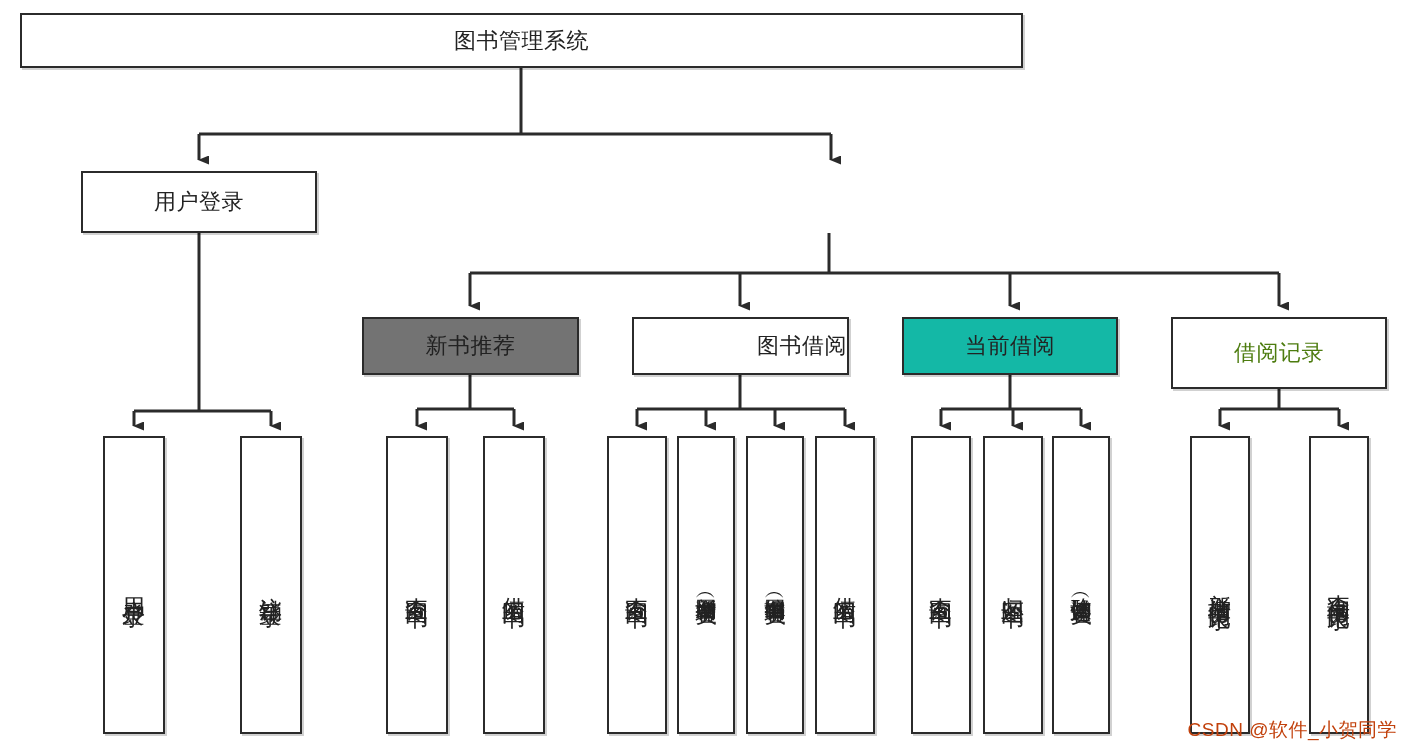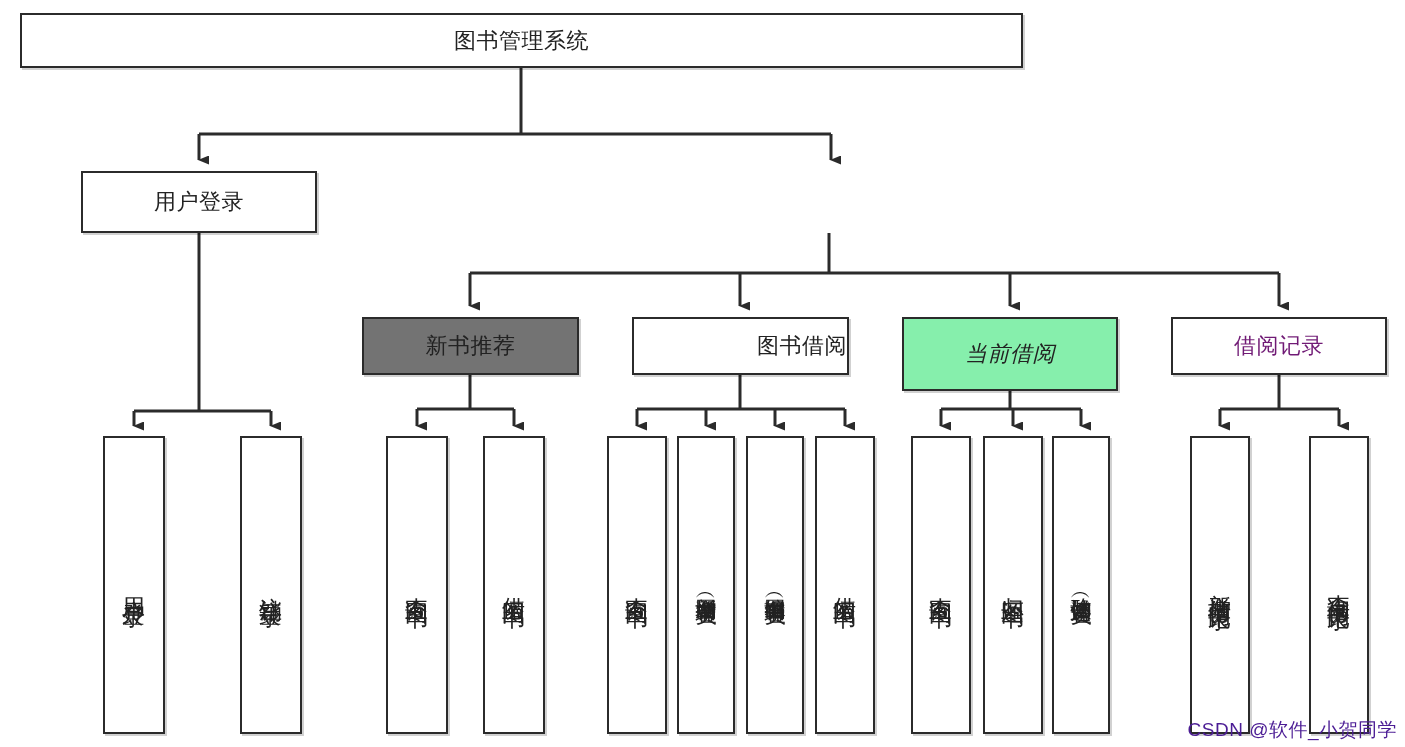--- a/index.html
+++ b/index.html
@@ -139,24 +139,24 @@
   <div class="node horiz" id="n-l2-0" style="left: 81px; top: 171px; width: 236px; height: 62px; border-color: rgb(43, 43, 43); background: rgb(255, 255, 255); color: rgb(34, 34, 34);">
     <span class="lbl">用户登录</span>
   </div>
 
   <div class="node horiz" id="n-l3-0" style="left: 362px; top: 317px; width: 217px; height: 58px; border-color: rgb(43, 43, 43); background: #737373; color: rgb(34, 34, 34);">
     <span class="lbl">新书推荐</span>
   </div>
   <div class="node horiz" id="n-l3-1" style="left: 632px; top: 317px; width: 217px; height: 58px; border-color: rgb(43, 43, 43); background: rgb(255, 255, 255); color: rgb(34, 34, 34); justify-content: flex-end;">
     <span class="lbl">图书借阅</span>
   </div>
-  <div class="node horiz" id="n-l3-2" style="left: 902px; top: 317px; width: 216px; height: 74px; border-color: rgb(43, 43, 43); background: #86efac; color: rgb(34, 34, 34); font-style: italic;">
+  <div class="node horiz" id="n-l3-2" style="left: 902px; top: 317px; width: 216px; height: 58px; border-color: rgb(43, 43, 43); background: #14b8a6; color: rgb(34, 34, 34);">
     <span class="lbl">当前借阅</span>
   </div>
-  <div class="node horiz" id="n-l3-3" style="left: 1171px; top: 317px; width: 216px; height: 58px; border-color: rgb(43, 43, 43); background: rgb(255, 255, 255); color: #701a75;">
+  <div class="node horiz" id="n-l3-3" style="left: 1171px; top: 317px; width: 216px; height: 72px; border-color: rgb(43, 43, 43); background: rgb(255, 255, 255); color: #4d7c0f;">
     <span class="lbl">借阅记录</span>
   </div>
 
   <div class="node vert" id="n-leaf-0" style="left: 103px; top: 436px; width: 62px; height: 298px; border-color: rgb(43, 43, 43); background: rgb(255, 255, 255); color: rgb(34, 34, 34);">
     <span class="lbl">用户登录</span>
   </div>
   <div class="node vert" id="n-leaf-1" style="left: 240px; top: 436px; width: 62px; height: 298px; border-color: rgb(43, 43, 43); background: rgb(255, 255, 255); color: rgb(34, 34, 34);">
     <span class="lbl">注销登录</span>
   </div>
   <div class="node vert" id="n-leaf-2" style="left: 386px; top: 436px; width: 62px; height: 298px; border-color: rgb(43, 43, 43); background: rgb(255, 255, 255); color: rgb(34, 34, 34);">
@@ -186,14 +186,14 @@
   <div class="node vert narrow" id="n-leaf-10" style="left: 1052px; top: 436px; width: 58px; height: 298px; border-color: rgb(43, 43, 43); background: rgb(255, 255, 255); color: rgb(34, 34, 34);">
     <span class="lbl">确认归还（管理员）</span>
   </div>
   <div class="node vert" id="n-leaf-11" style="left: 1190px; top: 436px; width: 60px; height: 298px; border-color: rgb(43, 43, 43); background: rgb(255, 255, 255); color: rgb(34, 34, 34);">
     <span class="lbl">新增借阅记录</span>
   </div>
   <div class="node vert" id="n-leaf-12" style="left: 1309px; top: 436px; width: 60px; height: 298px; border-color: rgb(43, 43, 43); background: rgb(255, 255, 255); color: rgb(34, 34, 34);">
     <span class="lbl">查询借阅记录</span>
   </div>
 
-  <div id="watermark" style="color: #4c1d95;">CSDN @软件_小贺同学</div>
+  <div id="watermark" style="color: #c2410c;">CSDN @软件_小贺同学</div>
 </div>
 
 </body></html>

